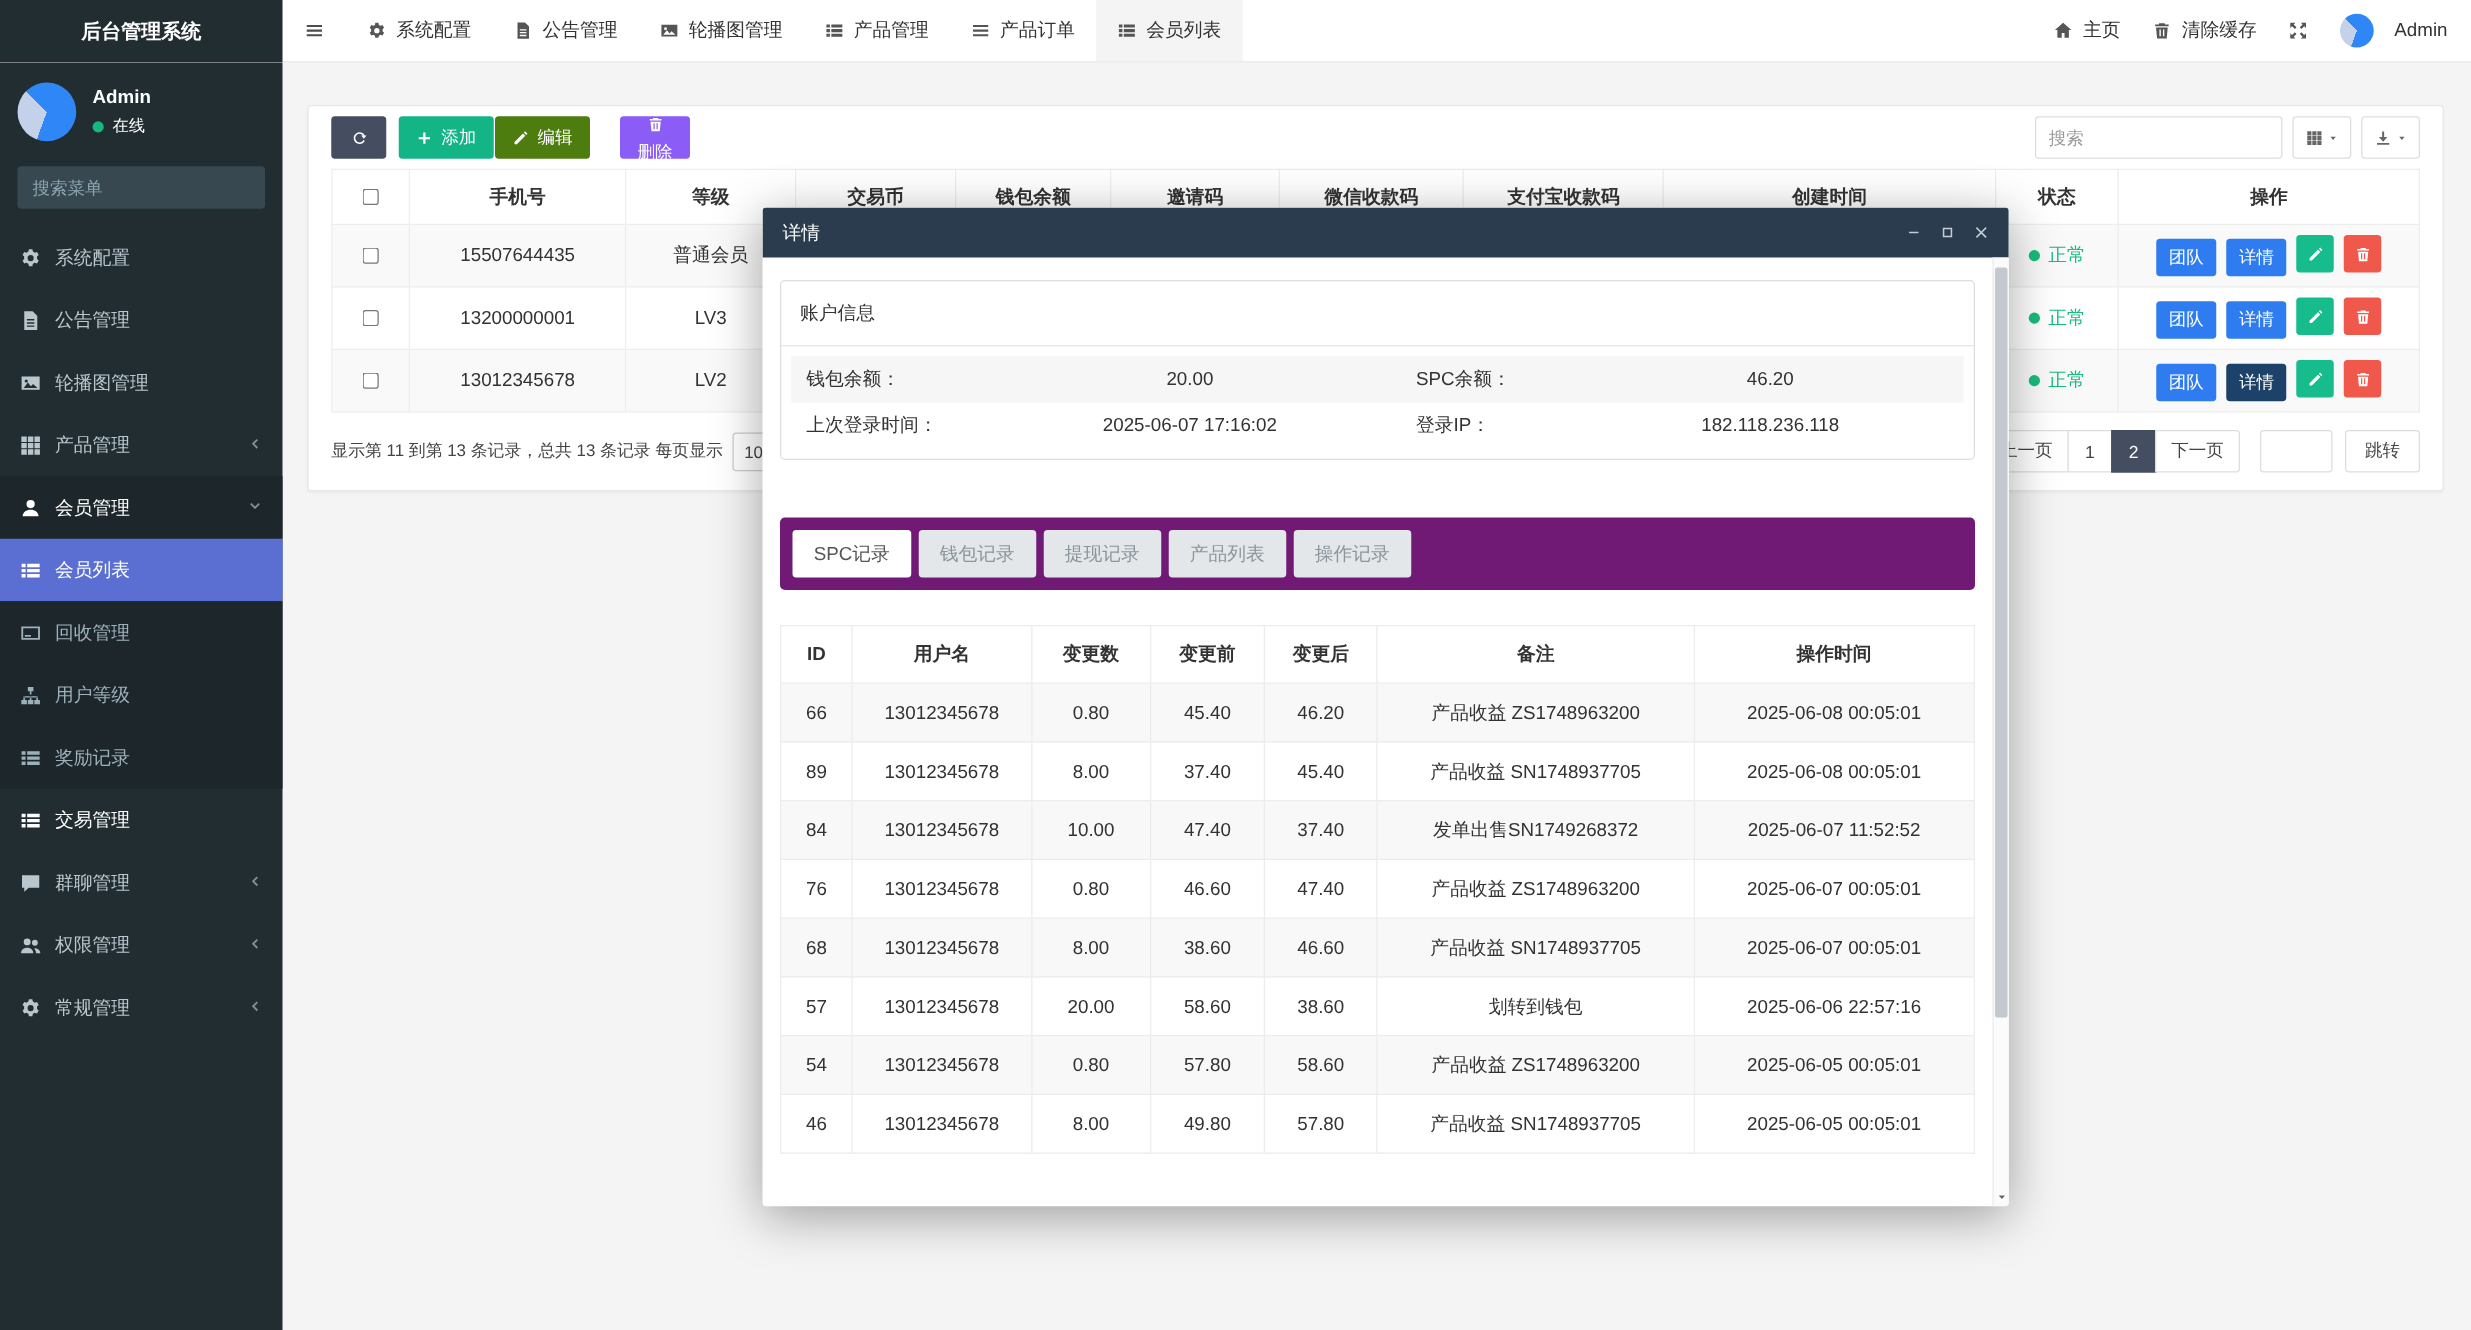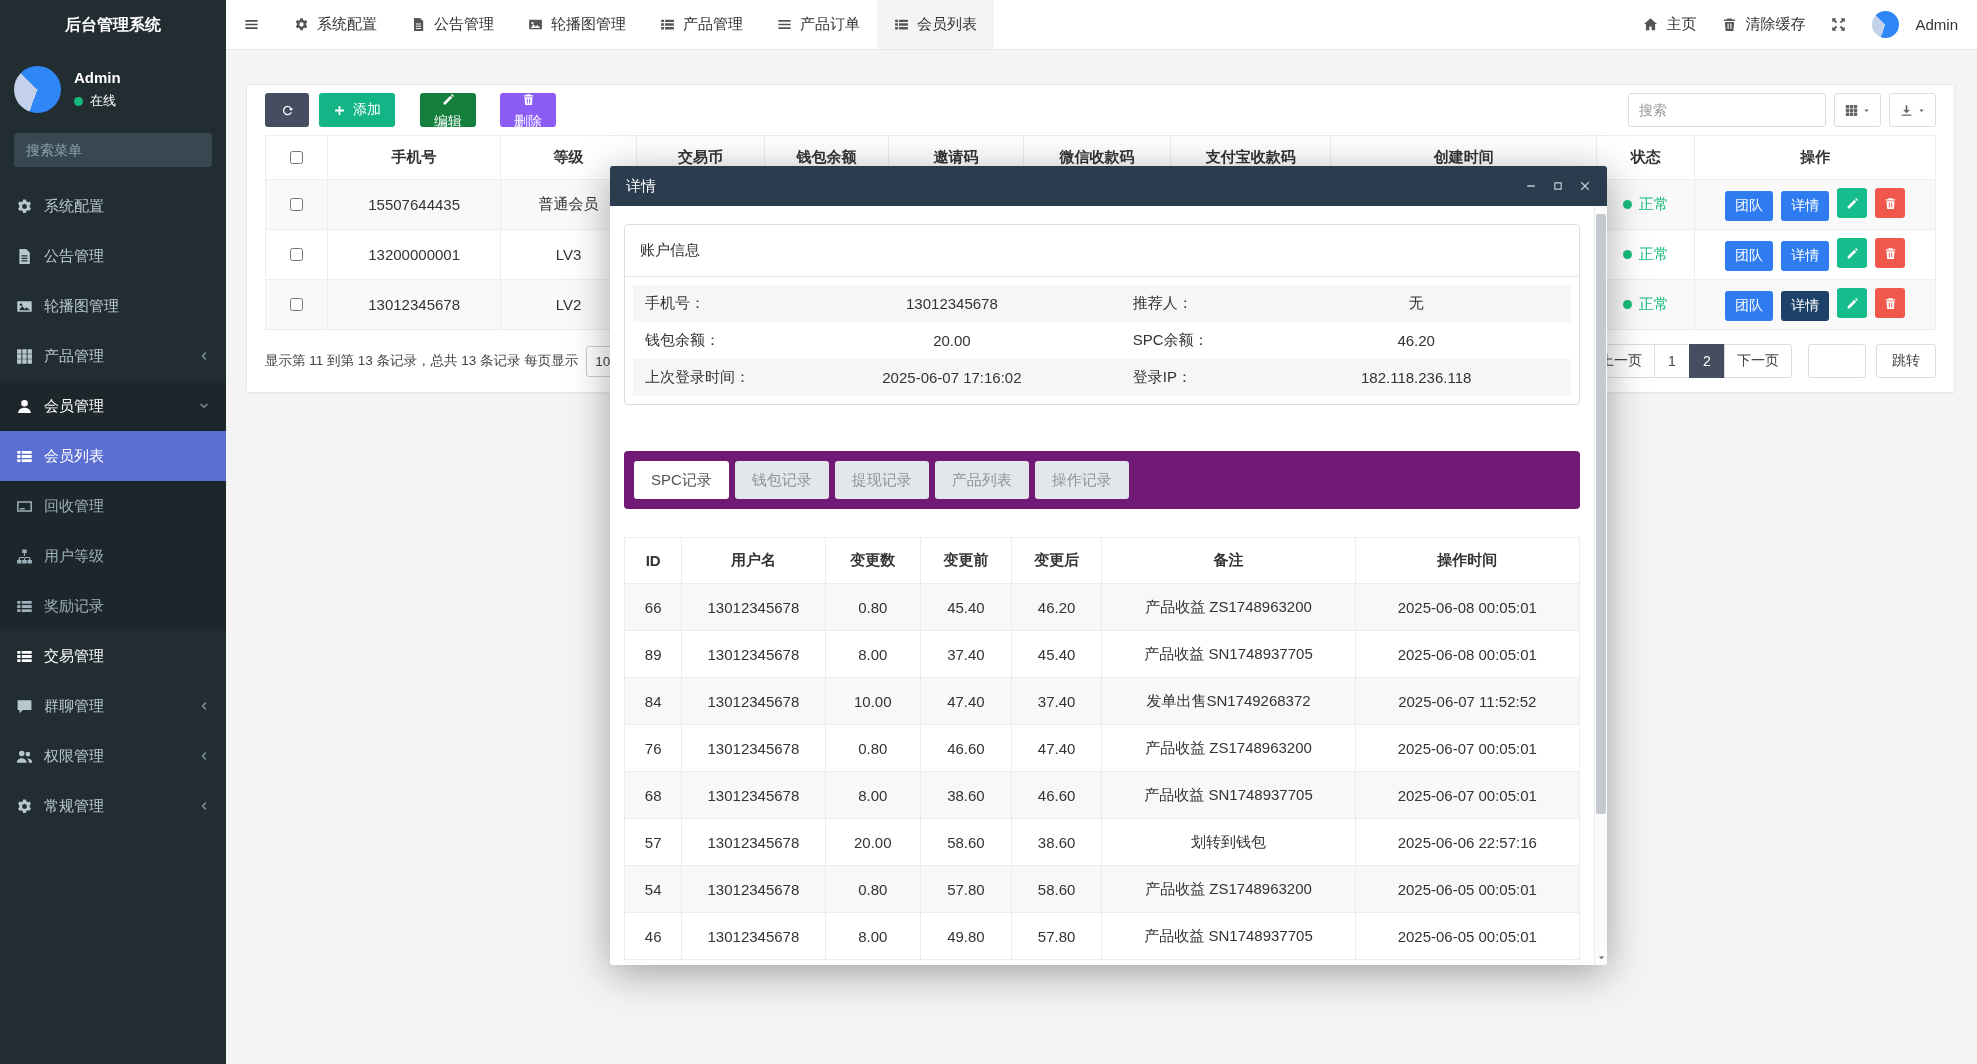--- a/index.html
+++ b/index.html
@@ -52,21 +52,21 @@
   
   .content { position:absolute; top:50px; left:226px; right:0; bottom:0; padding:34px 22px 16px 20px; }
   .card { background:#fff; border:1px solid #e8e8e8; border-radius:3px; padding:8px 18px 14px;
           box-shadow:0 1px 2px rgba(0,0,0,.04); }
   .toolbar { display:flex; align-items:center; }
   .btn { height:34px; border:none; border-radius:3px; color:#fff; font-size:14px; font-family:inherit;
          display:inline-flex; align-items:center; gap:7px; padding:0 14px; cursor:pointer; }
   .btn .ic { width:13px; height:13px; }
   .btn-refresh { width:44px; justify-content:center; background:#454e60; padding:0; }
   .btn-add { background:#13b586; margin-left:10px; }
-  .btn-edit { background:#15803d; margin-left:25px;flex-direction:column; }
+  .btn-edit { background:#4d7c0f; margin-left:1px; }
   .btn-del { background:#8b5cf6; margin-left:24px;flex-direction:column; }
   .tb-right { margin-left:auto; display:flex; align-items:center; gap:8px; }
   .search-input { width:198px; height:34px; border:1px solid #ddd; border-radius:3px; padding:0 10px;
                   font-size:14px; color:#555; font-family:inherit; outline:none; }
   .search-input::placeholder { color:#9a9a9a; }
   .mini-btn { height:34px; width:47px; border:1px solid #ddd; background:#fff; border-radius:3px;
               display:inline-flex; align-items:center; justify-content:center; gap:4px; color:#666; cursor:pointer; }
   .mini-btn .ic { width:13px; height:13px; }
   .mini-btn .caret { width:9px; height:9px; }
 
@@ -597,26 +597,20 @@
             <path fill="currentColor" fill-rule="evenodd" d="M3.4 2.2 8 6.8l4.6-4.6 1.2 1.2L9.2 8l4.6 4.6-1.2 1.2L8 9.2l-4.6 4.6-1.2-1.2L6.8 8 2.2 3.4z"></path>
           </svg>
         </i>
     </div>
   </div>
   <div class="modal-b">
     <div class="panel">
       <div class="panel-h">账户信息</div>
       <div class="panel-b">
         <div class="irow">
-          <span class="ilabel c1">手机号：</span>
-          <span class="ival v1">13012345678</span>
-          <span class="ilabel c2">推荐人：</span>
-          <span class="ival v2">无</span>
-        </div>
-        <div class="irow">
           <span class="ilabel c1">钱包余额：</span>
           <span class="ival v1">20.00</span>
           <span class="ilabel c2">SPC余额：</span>
           <span class="ival v2">46.20</span>
         </div>
         <div class="irow">
           <span class="ilabel c1">上次登录时间：</span>
           <span class="ival v1">2025-06-07 17:16:02</span>
           <span class="ilabel c2">登录IP：</span>
           <span class="ival v2">182.118.236.118</span>

